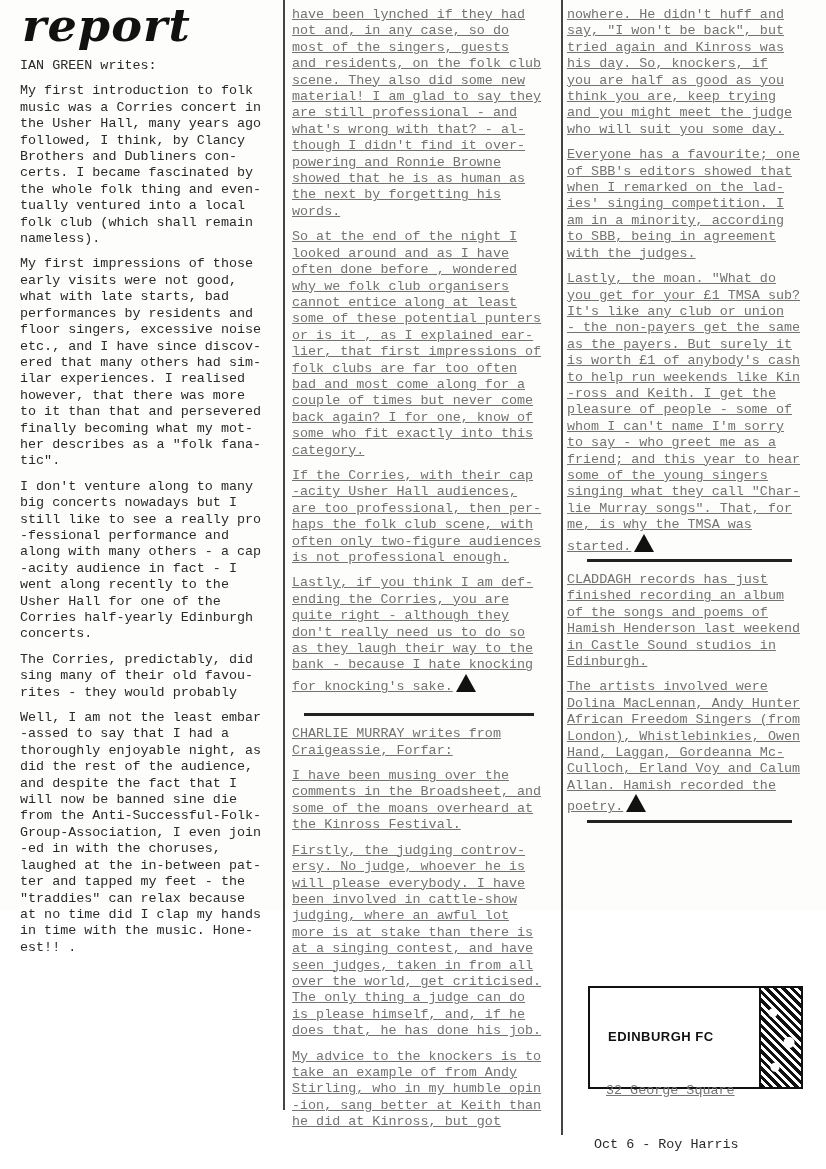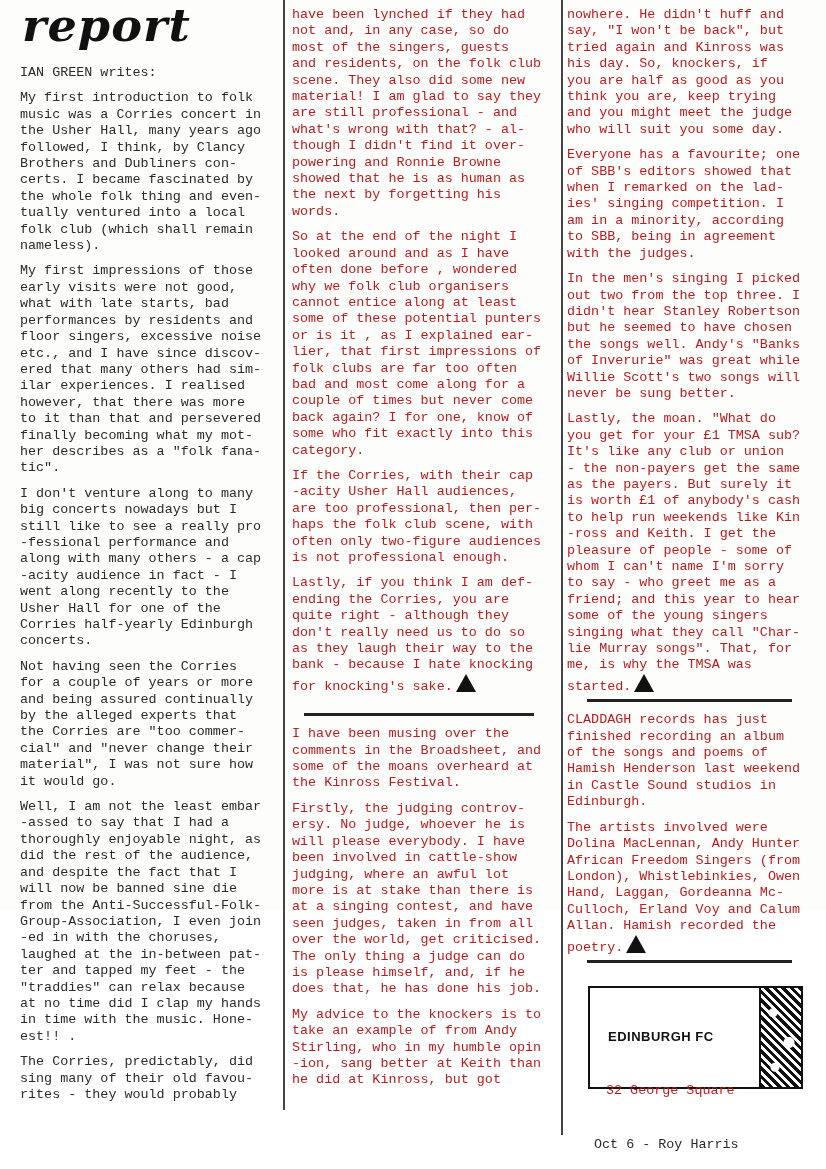--- a/index.html
+++ b/index.html
@@ -4,31 +4,31 @@
 <style>
   html, body { margin: 0; padding: 0; background: #ffffff; }
   body { width: 826px; height: 1169px; position: relative; overflow: hidden;
          font-family: "Liberation Mono", "DejaVu Sans Mono", monospace; color: #2a2a2a; }
   .page { position: absolute; left: 0; top: 0; width: 826px; height: 910px; background: #fdfdfc; }
   .masthead { position: absolute; left: 22px; top: 4px; font-family: "DejaVu Serif", serif;
               font-weight: bold; font-style: italic; font-size: 44px; letter-spacing: 1px;
               color: #111; transform: scaleX(1.05); transform-origin: left top; line-height: 44px; }
   .col { position: absolute; top: 0; font-size: 13.4px; line-height: 16.4px; }
   .col p { margin: 0 0 9px 0; white-space: pre; }
-  .col1 { left: 20px; width: 258px; top: 58px; margin-top: 7px; }
+  .col1 { left: 20px; width: 258px; top: 58px; }
   .col2 { left: 292px; width: 265px; top: 7px; }
   .col3 { left: 567px; width: 250px; top: 7px; }
   .byline { margin: 0 0 7px 0; white-space: pre; }
   .vrule { position: absolute; top: 0; width: 2px; background: #444; }
   .vr1 { left: 283px; height: 1110px; }
   .vr2 { left: 561px; height: 1135px; }
   .hrule { height: 3px; background: #222; margin: 4px 0 10px 0; }
   .tri { display: inline-block; width: 0; height: 0; border-left: 10px solid transparent;
          border-right: 10px solid transparent; border-bottom: 18px solid #111; vertical-align: -2px; margin-left: 3px; }
-  .faint { color: #b91c1c; }
+  .faint { color: #737373; text-decoration: underline; }
   .box { position: absolute; left: 588px; top: 986px; width: 211px; height: 99px;
          border: 2px solid #111; background: #fff; }
   .box .lines { position: absolute; left: 4px; top: 4px; font-size: 13.4px; line-height: 18px; white-space: pre; }
   .box .title { font-family: "Liberation Sans", sans-serif; font-weight: bold; font-size: 13px; letter-spacing: 0.5px; padding-left: 14px; color:#111; }
   .box .ornament { position: absolute; right: 0; top: 0; width: 40px; height: 99px;
          background:
            radial-gradient(circle at 30% 25%, #fff 4px, transparent 5px),
            radial-gradient(circle at 70% 55%, #fff 5px, transparent 6px),
            radial-gradient(circle at 35% 80%, #fff 4px, transparent 5px),
            repeating-linear-gradient(45deg, #111 0 3px, #fff 3px 6px),
@@ -73,46 +73,38 @@
     <p>I don't venture along to many
 big concerts nowadays but I
 still like to see a really pro
 -fessional performance and
 along with many others - a cap
 -acity audience in fact - I
 went along recently to the
 Usher Hall for one of the
 Corries half-yearly Edinburgh
 concerts.</p>
-    <p>Not having seen the Corries
-for a couple of years or more
-and being assured continually
-by the alleged experts that
-the Corries are "too commer-
-cial" and "never change their
-material", I was not sure how
-it would go.</p>
+    <p>The Corries, predictably, did
+sing many of their old favou-
+rites - they would probably</p>
     <p>Well, I am not the least embar
 -assed to say that I had a
 thoroughly enjoyable night, as
 did the rest of the audience,
 and despite the fact that I
 will now be banned sine die
 from the Anti-Successful-Folk-
 Group-Association, I even join
 -ed in with the choruses,
 laughed at the in-between pat-
 ter and tapped my feet - the
 "traddies" can relax because
 at no time did I clap my hands
 in time with the music. Hone-
 est!! .</p>
-    <p>The Corries, predictably, did
-sing many of their old favou-
-rites - they would probably</p>
   </div>
 
   <div class="col col2">
     <p class="faint">have been lynched if they had
 not and, in any case, so do
 most of the singers, guests
 and residents, on the folk club
 scene. They also did some new
 material! I am glad to say they
 are still professional - and
@@ -143,20 +135,22 @@
 often only two-figure audiences
 is not professional enough.</p>
     <p class="faint" style="margin-bottom:18px"><span>Lastly, if you think I am def-
 ending the Corries, you are
 quite right - although they
 don't really need us to do so
 as they laugh their way to the
 bank - because I hate knocking
 for knocking's sake.</span><span class="tri"></span></p>
     <div class="hrule" style="width:230px;margin-left:12px"></div>
+    <p class="byline faint">CHARLIE MURRAY writes from
+Craigeassie, Forfar:</p>
     <p class="faint">I have been musing over the
 comments in the Broadsheet, and
 some of the moans overheard at
 the Kinross Festival.</p>
     <p class="faint">Firstly, the judging controv-
 ersy. No judge, whoever he is
 will please everybody. I have
 been involved in cattle-show
 judging, where an awful lot
 more is at stake than there is
@@ -182,28 +176,20 @@
 think you are, keep trying
 and you might meet the judge
 who will suit you some day.</p>
     <p class="faint">Everyone has a favourite; one
 of SBB's editors showed that
 when I remarked on the lad-
 ies' singing competition. I
 am in a minority, according
 to SBB, being in agreement
 with the judges.</p>
-    <p class="faint">In the men's singing I picked
-out two from the top three. I
-didn't hear Stanley Robertson
-but he seemed to have chosen
-the songs well. Andy's "Banks
-of Inverurie" was great while
-Willie Scott's two songs will
-never be sung better.</p>
     <p class="faint" style="margin-bottom:2px"><span>Lastly, the moan. "What do
 you get for your £1 TMSA sub?
 It's like any club or union
 - the non-payers get the same
 as the payers. But surely it
 is worth £1 of anybody's cash
 to help run weekends like Kin
 -ross and Keith. I get the
 pleasure of people - some of
 whom I can't name I'm sorry

